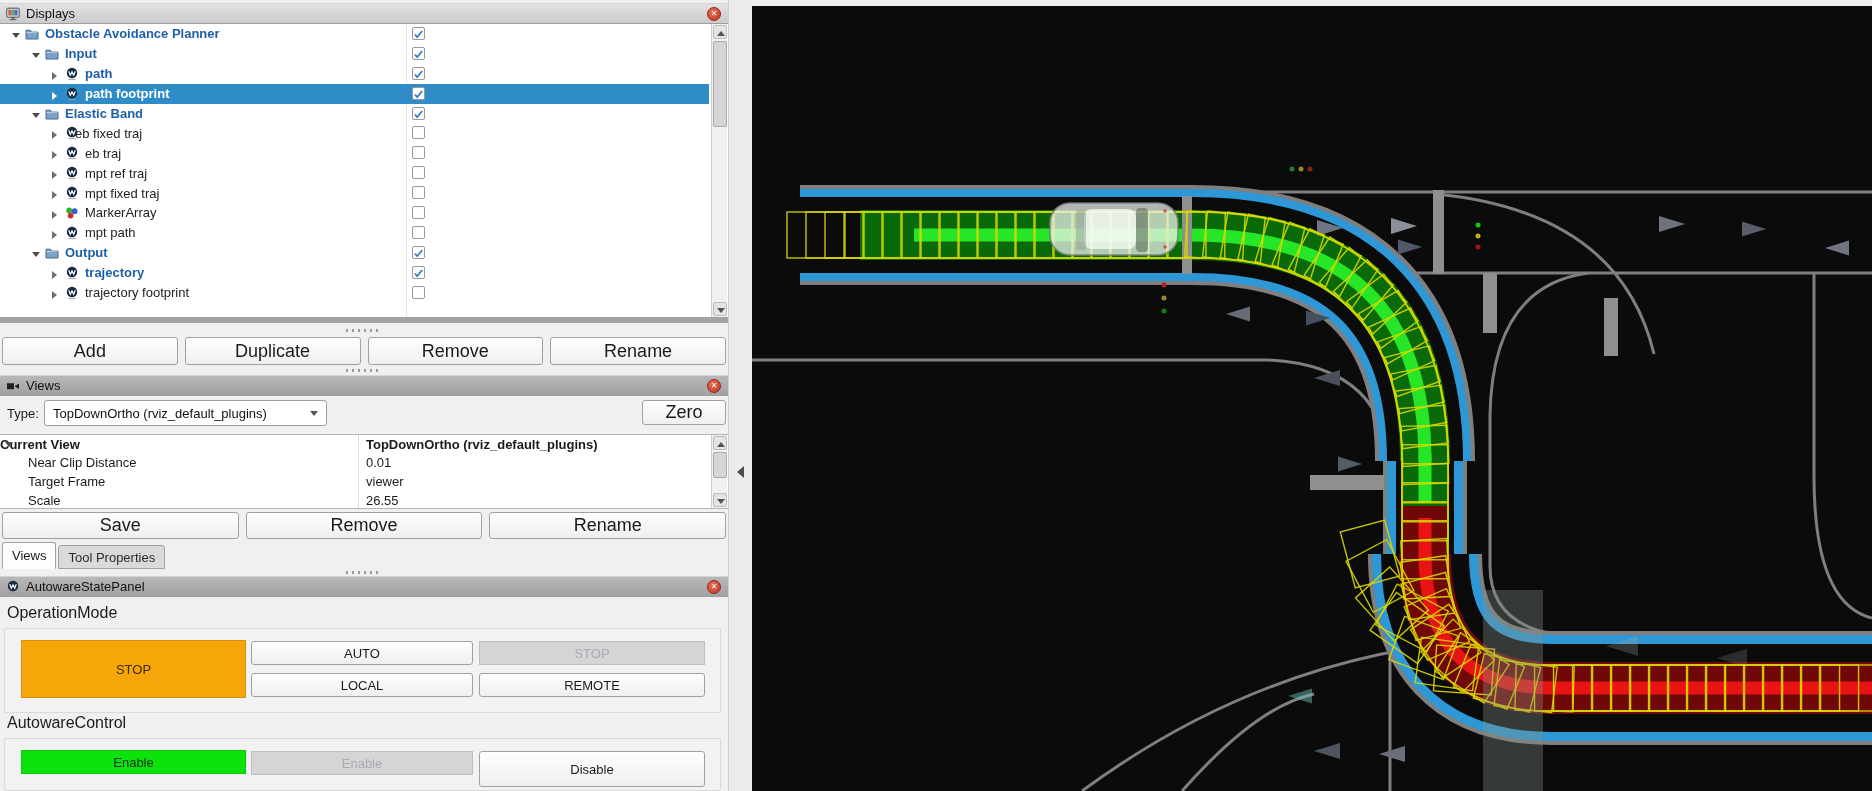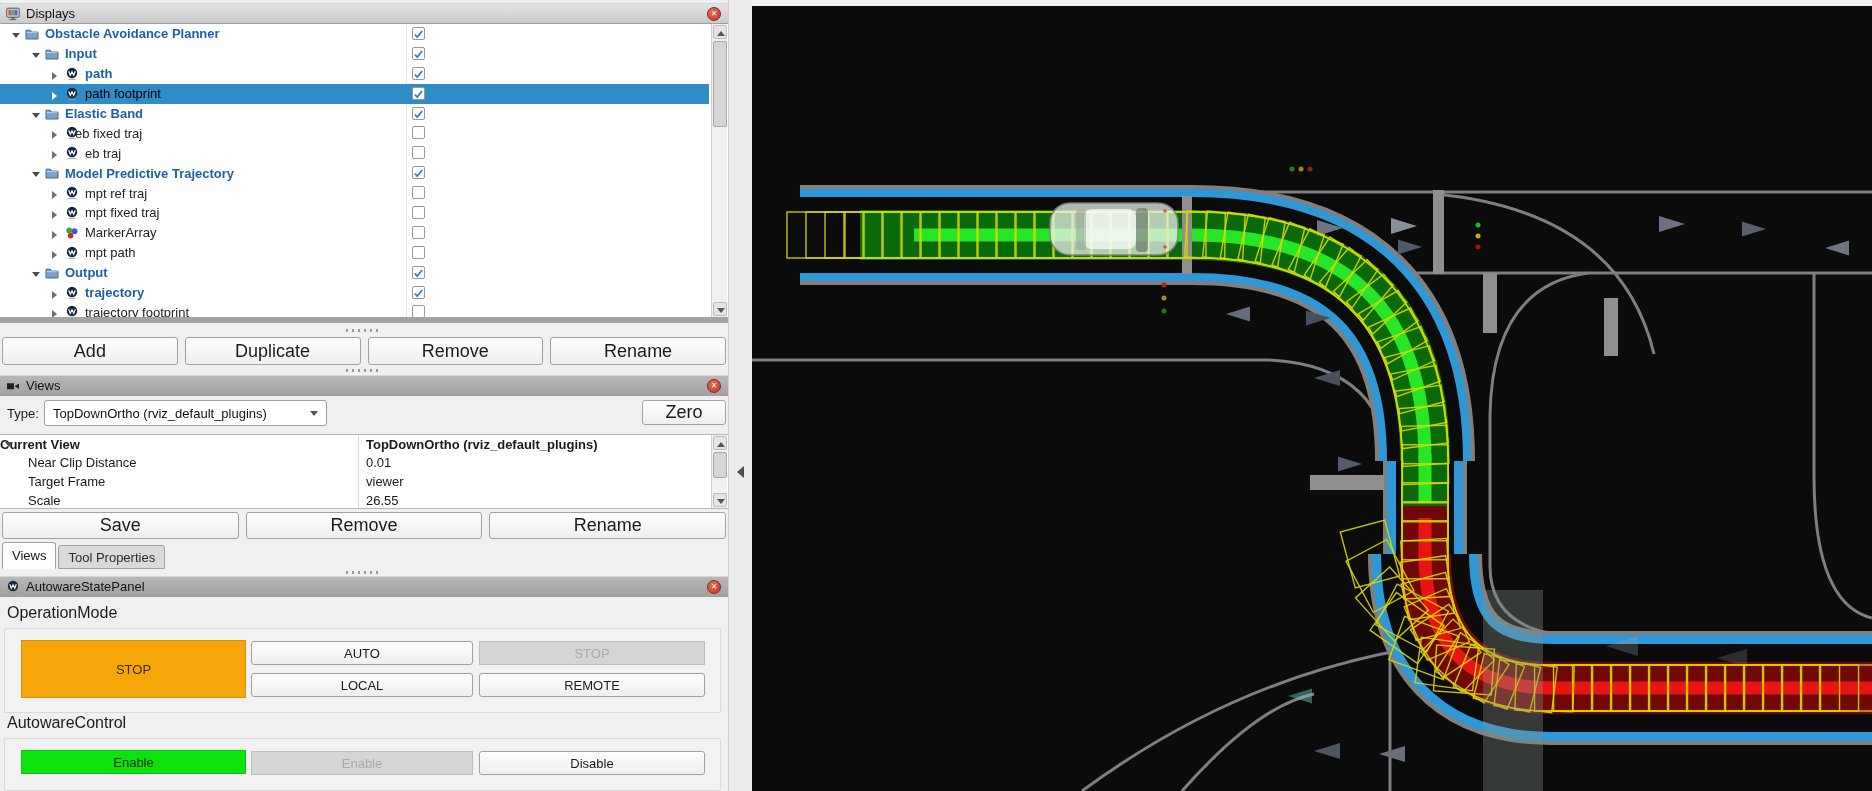--- a/index.html
+++ b/index.html
@@ -14,21 +14,21 @@
 .close-btn{position:absolute;right:7px;top:3px;width:14px;height:14px;border-radius:50%;
   background:radial-gradient(circle at 35% 30%,#ea6a52,#bf3a26);border:1px solid #8a241a;color:#fff;
   font-size:8px;line-height:12px;text-align:center;font-weight:bold;cursor:pointer}
 
 .tree{position:absolute;left:0;top:24px;width:728px;height:299px;background:#fff;border-bottom:6px solid #a3a3a3;overflow:hidden}
 .colsep{position:absolute;left:406px;top:0;height:100%;width:1px;background:#e6e6e6}
 .tree-row{position:relative;height:19.9px;display:flex;align-items:center;font-size:13px;color:#222;width:709px}
 .tree-row.sel{background:#308cc6}
 .tree-row .lbl{position:absolute;white-space:nowrap}
 .tree-row.emph .lbl{color:#1f5fa8;font-weight:bold}
-.tree-row.sel .lbl{color:#000000;font-weight:normal}
+.tree-row.sel .lbl{color:#ffffff;font-weight:bold}
 .exp{position:absolute;top:7px;width:0;height:0}
 .exp.open{border-left:4px solid transparent;border-right:4px solid transparent;border-top:5px solid #4c4c4c;margin-top:2px}
 .exp.closed{border-top:4px solid transparent;border-bottom:4px solid transparent;border-left:5px solid #6f6f6f;margin-top:1px}
 .tree-row.sel .exp.closed{border-left-color:#fff}
 .t-icon{position:absolute;top:3px;width:14px;height:14px}
 .cb{position:absolute;left:412px;top:3px;width:13px;height:13px;background:#fff;border:1px solid #989898;border-radius:2px}
 
 .vsb{position:absolute;right:1px;top:0;bottom:0;width:16px;background:#f1f1f1;border-left:1px solid #cfcfcf}
 .vsb .sb-btn{position:absolute;left:1px;width:14px;height:14px;background:#e4e4e4;border:1px solid #bdbdbd;border-radius:2px}
 .vsb .up{top:1px}.vsb .dn{bottom:1px}
@@ -166,31 +166,20 @@
         <div class="tree-row">
           <i class="exp closed" style="left:52px"></i>
           <span class="t-icon" style="left:65px"><svg width="14" height="14" viewBox="0 0 14 14">
               <circle cx="7" cy="6" r="5.2" fill="#12293f"></circle>
               <polyline points="3.7 4.2 5.3 8.2 7 4.8 8.7 8.2 10.3 4.2" fill="none" stroke="#fff" stroke-width="1.2"></polyline>
               <rect x="3.4" y="12.2" width="7.2" height="0.9" fill="#9a9a9a"></rect>
             </svg></span>
           <span class="lbl" style="left:85px">eb traj</span>
           <span class="cb"></span>
         </div>
-        <div class="tree-row emph">
-          <i class="exp open" style="left:32px"></i>
-          <span class="t-icon" style="left:45px"><svg width="14" height="14" viewBox="0 0 14 14">
-              <path d="M1 3.2 h4.3 l1.4 1.9 H13 V12 H1 z" fill="#7aa3cc" stroke="#48688c" stroke-width="1"></path>
-              <path d="M1.5 5.6 H12.5" stroke="rgba(255,255,255,0.55)" stroke-width="1"></path>
-            </svg></span>
-          <span class="lbl" style="left:65px">Model Predictive Trajectory</span>
-          <span class="cb"><svg width="11" height="11" viewBox="0 0 12 12">
-              <polyline points="2 6 4.6 8.8 10 2.2" fill="none" stroke="#3b7dc4" stroke-width="2"></polyline>
-            </svg></span>
-        </div>
         <div class="tree-row">
           <i class="exp closed" style="left:52px"></i>
           <span class="t-icon" style="left:65px"><svg width="14" height="14" viewBox="0 0 14 14">
               <circle cx="7" cy="6" r="5.2" fill="#12293f"></circle>
               <polyline points="3.7 4.2 5.3 8.2 7 4.8 8.7 8.2 10.3 4.2" fill="none" stroke="#fff" stroke-width="1.2"></polyline>
               <rect x="3.4" y="12.2" width="7.2" height="0.9" fill="#9a9a9a"></rect>
             </svg></span>
           <span class="lbl" style="left:85px">mpt ref traj</span>
           <span class="cb"></span>
         </div>
@@ -353,21 +342,21 @@
         <div class="gbtn" style="left:16px;top:11px;width:225px;height:58px;background:#f7a609;color:#3a2e00;border:1px solid rgba(0,0,0,0.12)">STOP</div>
         <div class="gbtn btn" style="left:246px;top:12px;width:222px;height:24px;position:absolute">AUTO</div>
         <div class="gbtn disabled" style="left:474px;top:12px;width:226px;height:24px;position:absolute">STOP</div>
         <div class="gbtn btn" style="left:246px;top:44px;width:222px;height:24px;position:absolute">LOCAL</div>
         <div class="gbtn btn" style="left:474px;top:44px;width:226px;height:24px;position:absolute">REMOTE</div>
       </div>
       <div class="grouplabel" style="top:714px">AutowareControl</div>
       <div class="groupbox" style="top:738px;height:53px">
         <div class="gbtn" style="left:16px;top:11px;width:225px;height:24px;background:#0de20d;color:#10320f;border:1px solid rgba(0,0,0,0.12)">Enable</div>
         <div class="gbtn disabled" style="left:246px;top:12px;width:222px;height:24px;position:absolute">Enable</div>
-        <div class="gbtn btn" style="left:474px;top:12px;width:226px;height:24px;position:absolute">Disable</div>
+        <div class="gbtn btn" style="left:474px;top:12px;width:226px;height:36px;position:absolute">Disable</div>
       </div>
     </div>
 
   <div class="splitter">
     <div class="collapse-arrow"></div>
   </div>
 
   <div class="viewport">
     <svg id="scene" width="1120" height="785" viewBox="0 0 1120 785">
         <rect x="0" y="0" width="1120" height="785" fill="#0b0b0b"></rect>

